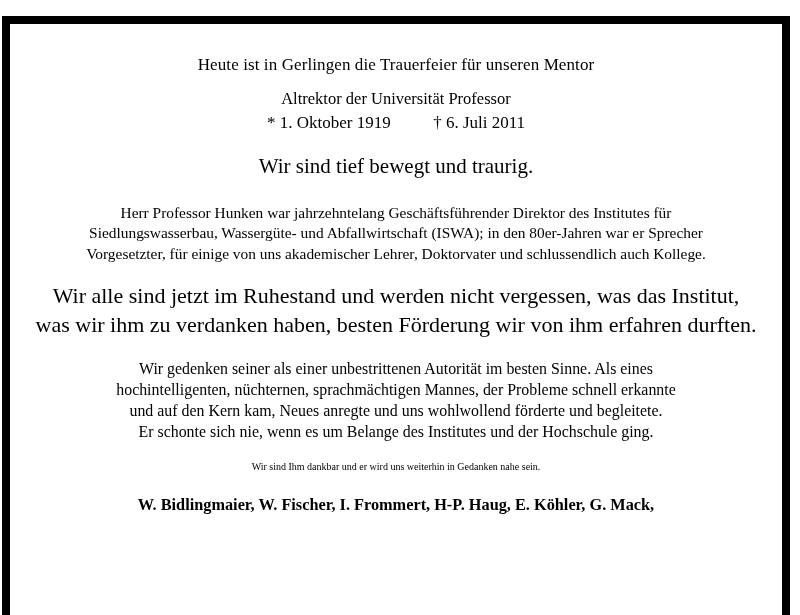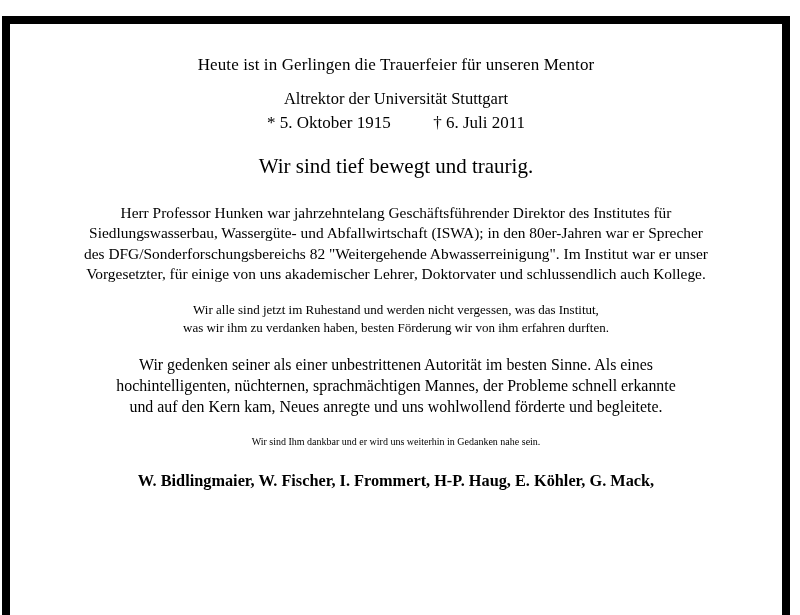--- a/index.html
+++ b/index.html
@@ -79,21 +79,21 @@
     width: 34px;
   }
 
   .lead {
     font-size: 21px;
     line-height: 1.3;
     margin: 19px 0 0 0;
   }
 
   .para {
-    font-size: 13px;
+    font-size: 22px;
     line-height: 1.33;
     margin: 21px 0 0 0;
   }
   .para .ln {
     display: block;
     white-space: nowrap;
   }
   .para.p1 {
     font-size: 15.4px;
     line-height: 1.32;
@@ -124,48 +124,48 @@
 </style>
 </head>
 <body>
 
 <div class="notice">
   <div class="inner">
 
     <div class="intro">Heute ist in Gerlingen die Trauerfeier für unseren Mentor</div>
 
 
-    <div class="role">Altrektor der Universität Stuttgart</div>
+    <div class="role">Altrektor der Universität Professor</div>
 
     <div class="dates">
       <span>*</span>
-      <span>5. Oktober 1915</span>
+      <span>1. Oktober 1919</span>
       <span class="gap"></span>
       <span>†</span>
       <span>6. Juli 2011</span>
     </div>
 
     <div class="lead">Wir sind tief bewegt und traurig.</div>
 
     <div class="para p1">
       <span class="ln">Herr Professor Hunken war jahrzehntelang Geschäftsführender Direktor des Institutes für</span>
       <span class="ln">Siedlungswasserbau, Wassergüte- und Abfallwirtschaft (ISWA); in den 80er-Jahren war er Sprecher</span>
-      <span class="ln">des DFG/Sonderforschungsbereichs 82 "Weitergehende Abwasserreinigung". Im Institut war er unser</span>
       <span class="ln">Vorgesetzter, für einige von uns akademischer Lehrer, Doktorvater und schlussendlich auch Kollege.</span>
     </div>
 
     <div class="para p2">
       <span class="ln">Wir alle sind jetzt im Ruhestand und werden nicht vergessen, was das Institut,</span>
       <span class="ln">was wir ihm zu verdanken haben, besten Förderung wir von ihm erfahren durften.</span>
     </div>
 
     <div class="para p3">
       <span class="ln">Wir gedenken seiner als einer unbestrittenen Autorität im besten Sinne. Als eines</span>
       <span class="ln">hochintelligenten, nüchternen, sprachmächtigen Mannes, der Probleme schnell erkannte</span>
       <span class="ln">und auf den Kern kam, Neues anregte und uns wohlwollend förderte und begleitete.</span>
+      <span class="ln">Er schonte sich nie, wenn es um Belange des Institutes und der Hochschule ging.</span>
     </div>
 
     <div class="para closing">Wir sind Ihm dankbar und er wird uns weiterhin in Gedanken nahe sein.</div>
 
     <div class="signatures">
       <span class="ln">W. Bidlingmaier, W. Fischer, I. Frommert, H-P. Haug, E. Köhler, G. Mack,</span>
 
     </div>
 
   </div>

